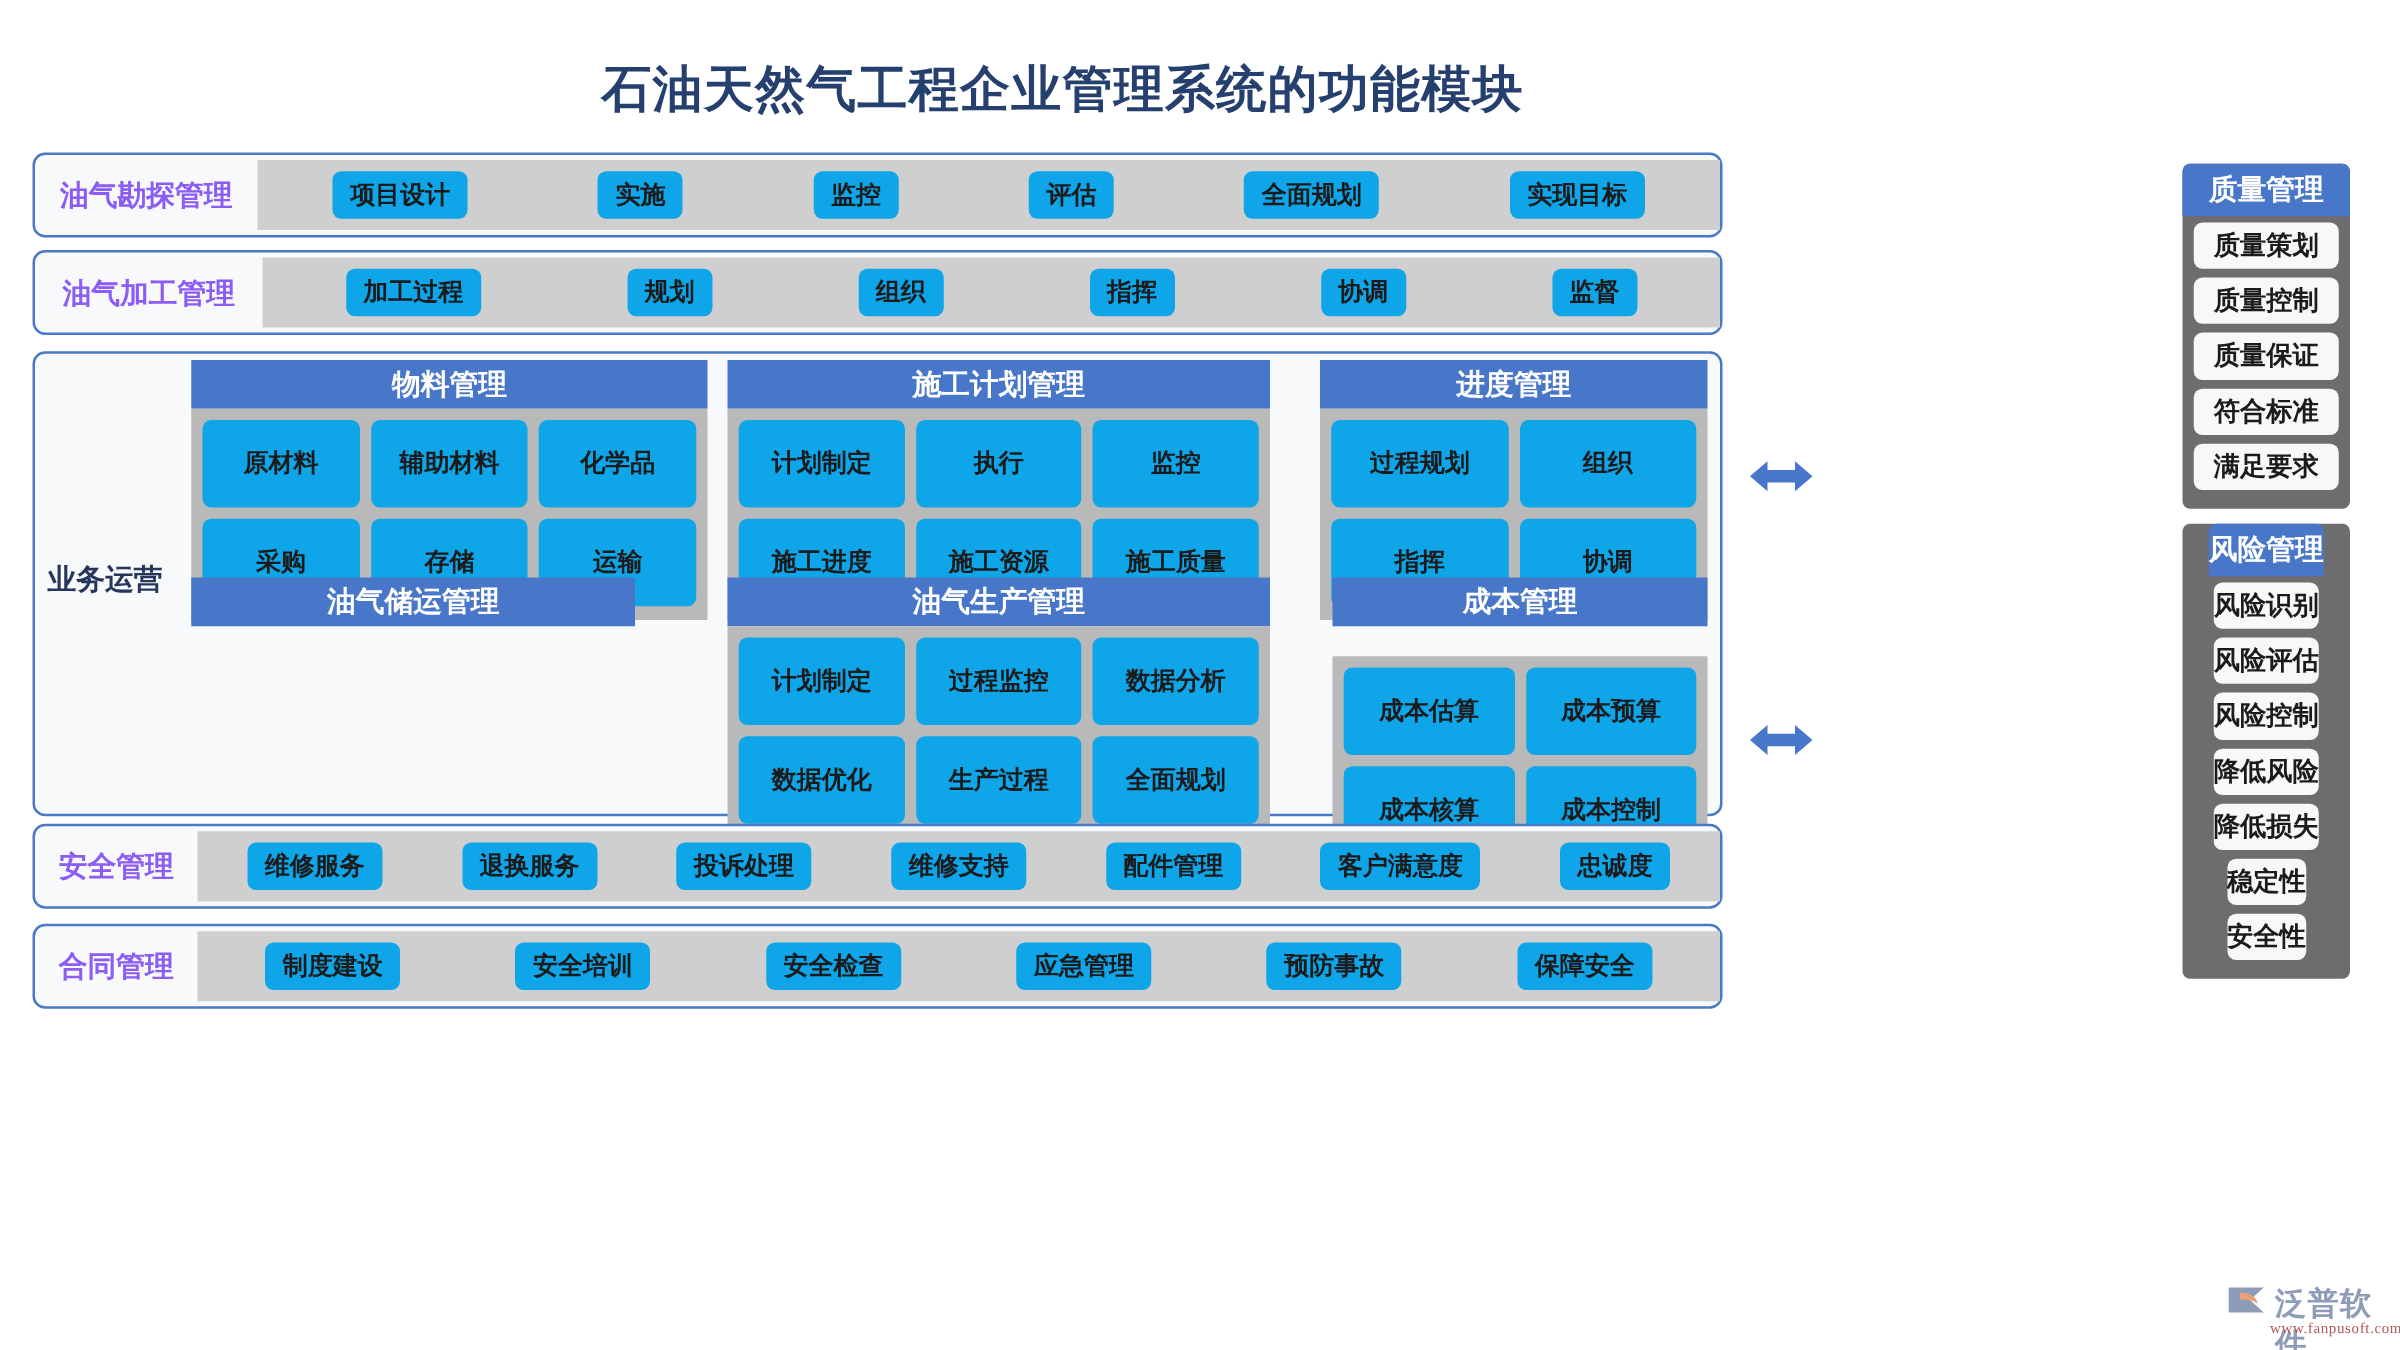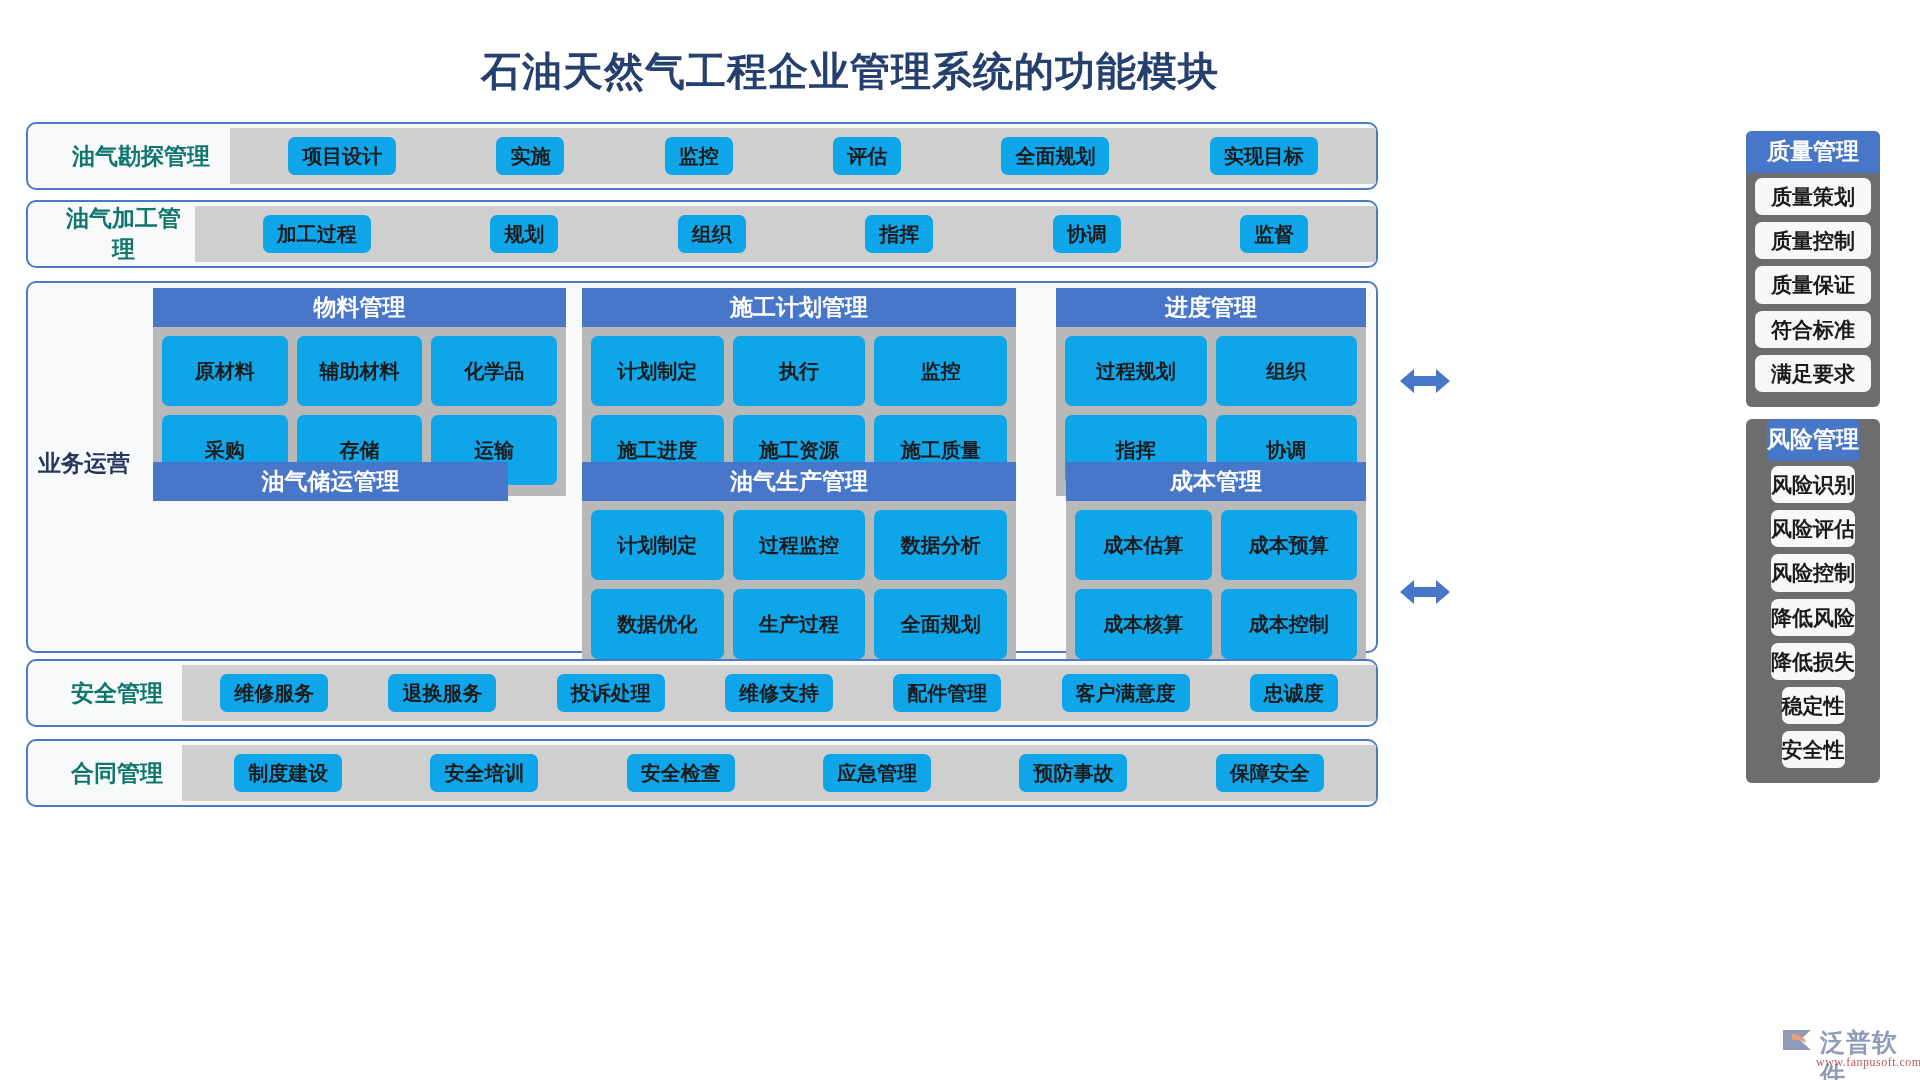--- a/index.html
+++ b/index.html
@@ -23,24 +23,23 @@
   .row-card {
     position: absolute;
     background: #f8f9fa;
     border: 2px solid #4a7ac7;
     border-radius: 10px;
     display: flex;
     align-items: center;
   }
   .row-label {
     flex: 0 0 auto;
-    font-size: 23px; font-weight: bold; color: #0f766e;
+    font-size: 23px; font-weight: bold; color: #8b5cf6;
     text-align: center;
     padding: 0 12px;
-    margin-left: 24px;
   }
   .row-strip {
     flex: 1 1 auto;
     background: #cfcfcf;
     height: 56px;
     display: flex;
     align-items: center;
     justify-content: space-around;
     padding: 0 8px;
   }
@@ -168,21 +167,21 @@
       <div class="pill">项目设计</div>
       <div class="pill">实施</div>
       <div class="pill">监控</div>
       <div class="pill">评估</div>
       <div class="pill">全面规划</div>
       <div class="pill">实现目标</div>
     </div>
   </div>
 
   <div class="row-card" style="left:26px; top:200px; width:1352px; height:68px;">
-    <div class="row-label" style="width:143px;">油气加工管理</div>
+    <div class="row-label" style="width:182px;">油气加工管理</div>
     <div class="row-strip">
       <div class="pill">加工过程</div>
       <div class="pill">规划</div>
       <div class="pill">组织</div>
       <div class="pill">指挥</div>
       <div class="pill">协调</div>
       <div class="pill">监督</div>
     </div>
   </div>
 
@@ -248,21 +247,21 @@
         <div class="pill">数据分析</div>
       </div>
       <div class="module-line">
         <div class="pill">数据优化</div>
         <div class="pill">生产过程</div>
         <div class="pill">全面规划</div>
       </div>
     </div>
   </div>
 
-  <div class="module" style="left:1066px; top:462px; width:300px; height:152px;">
+  <div class="module" style="left:1066px; top:462px; width:300px; height:152px;gap:24px;">
     <div class="module-head">成本管理</div>
     <div class="module-body">
       <div class="module-line">
         <div class="pill">成本估算</div>
         <div class="pill">成本预算</div>
       </div>
       <div class="module-line">
         <div class="pill">成本核算</div>
         <div class="pill">成本控制</div>
       </div>

